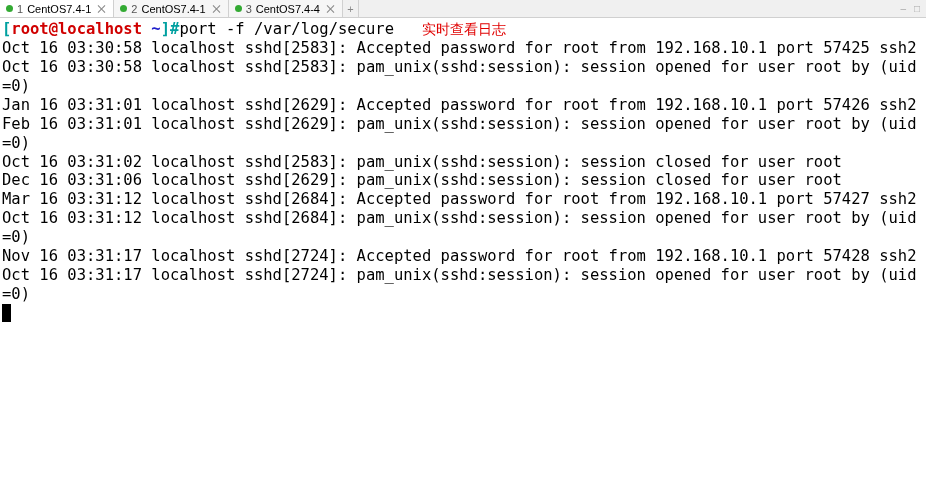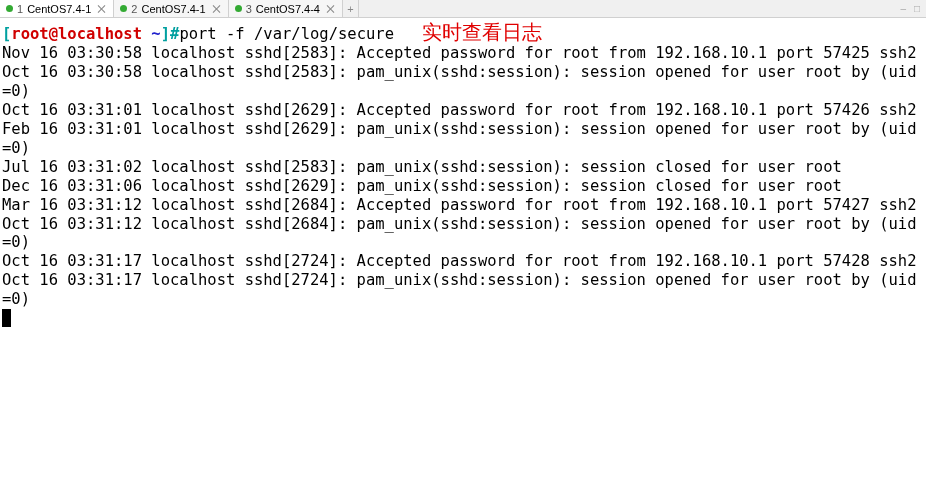--- a/index.html
+++ b/index.html
@@ -14,21 +14,21 @@
   .tab .close::before { transform: rotate(45deg); }
   .tab .close::after { transform: rotate(-45deg); }
   .addtab { width: 16px; height: 100%; display: flex; align-items: center; justify-content: center; color: #888; cursor: pointer; border-right: 1px solid #d0d0d0; }
   .winbtns { margin-left: auto; display: flex; gap: 8px; padding-right: 6px; color: #aaa; font-size: 10px; }
   .winbtn { cursor: pointer; }
   .terminal { padding: 2px 2px; line-height: 1.22; white-space: pre-wrap; word-break: break-all; color: #000; background: #fff; }
   .prompt-open, .prompt-close { color: #00a0a0; font-weight: bold; }
   .prompt-user { color: #d00000; font-weight: bold; }
   .prompt-host { color: #d00000; font-weight: bold; }
   .prompt-path { color: #2222cc; font-weight: bold; }
-  .annotation { color: #e00000; font-size: 20px; font-family: Liberation Serif, serif; }
+  .annotation { color: #e00000; font-size: 14px; font-family: Liberation Mono, monospace; }
   .cursor { display: inline-block; width: 9px; height: 18px; background: #000; vertical-align: text-bottom; }
 </style>
 </head>
 <body>
 
 <div class="tabbar">
   <div class="tab active">
     <span class="dot"></span>
     <span class="num">1</span>
     <span>CentOS7.4-1</span>
@@ -47,23 +47,23 @@
     <span class="close"></span>
   </div>
   <div class="addtab">+</div>
   <div class="winbtns">
     <span class="winbtn">–</span>
     <span class="winbtn">□</span>
   </div>
 </div>
 
 <div class="terminal"><span class="prompt-open">[</span><span class="prompt-user">root</span><span class="prompt-user">@</span><span class="prompt-host">localhost</span><span> </span><span class="prompt-path">~</span><span class="prompt-close">]#</span><span>port -f /var/log/secure</span>   <span class="annotation">实时查看日志</span>
-<span>Nov 16 03:30:58 localhost sshd[2583]: Accepted password for root from 192.168.10.1 port 57425 ssh2</span>
+<span>Oct 16 03:30:58 localhost sshd[2583]: Accepted password for root from 192.168.10.1 port 57425 ssh2</span>
 <span>Oct 16 03:30:58 localhost sshd[2583]: pam_unix(sshd:session): session opened for user root by (uid=0)</span>
-<span>Oct 16 03:31:01 localhost sshd[2629]: Accepted password for root from 192.168.10.1 port 57426 ssh2</span>
+<span>Jan 16 03:31:01 localhost sshd[2629]: Accepted password for root from 192.168.10.1 port 57426 ssh2</span>
 <span>Feb 16 03:31:01 localhost sshd[2629]: pam_unix(sshd:session): session opened for user root by (uid=0)</span>
-<span>Jul 16 03:31:02 localhost sshd[2583]: pam_unix(sshd:session): session closed for user root</span>
+<span>Oct 16 03:31:02 localhost sshd[2583]: pam_unix(sshd:session): session closed for user root</span>
 <span>Dec 16 03:31:06 localhost sshd[2629]: pam_unix(sshd:session): session closed for user root</span>
 <span>Mar 16 03:31:12 localhost sshd[2684]: Accepted password for root from 192.168.10.1 port 57427 ssh2</span>
 <span>Oct 16 03:31:12 localhost sshd[2684]: pam_unix(sshd:session): session opened for user root by (uid=0)</span>
-<span>Oct 16 03:31:17 localhost sshd[2724]: Accepted password for root from 192.168.10.1 port 57428 ssh2</span>
+<span>Nov 16 03:31:17 localhost sshd[2724]: Accepted password for root from 192.168.10.1 port 57428 ssh2</span>
 <span>Oct 16 03:31:17 localhost sshd[2724]: pam_unix(sshd:session): session opened for user root by (uid=0)</span>
 <span class="cursor"></span></div>
 
 </body></html>

